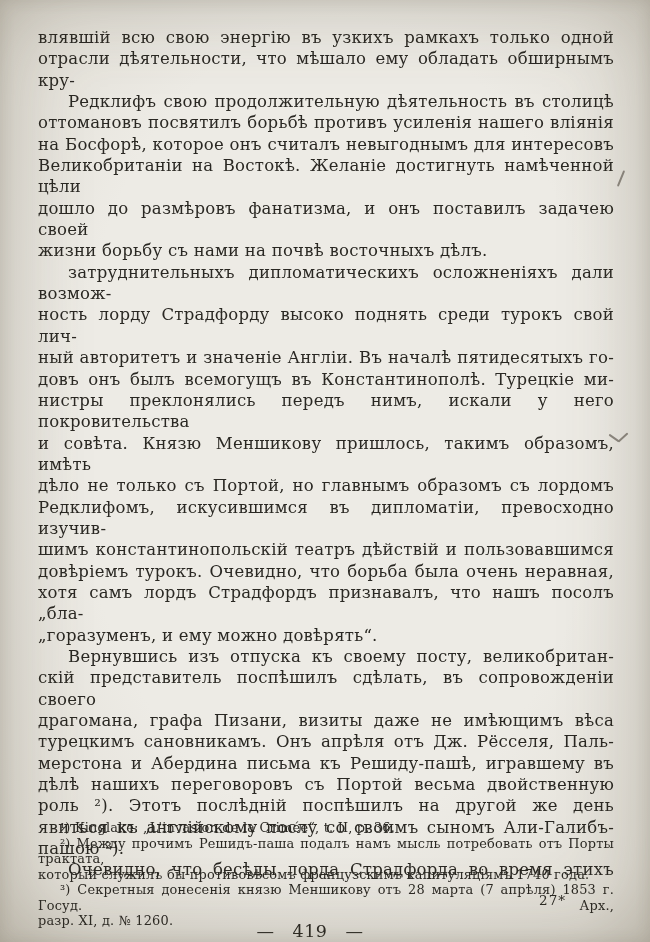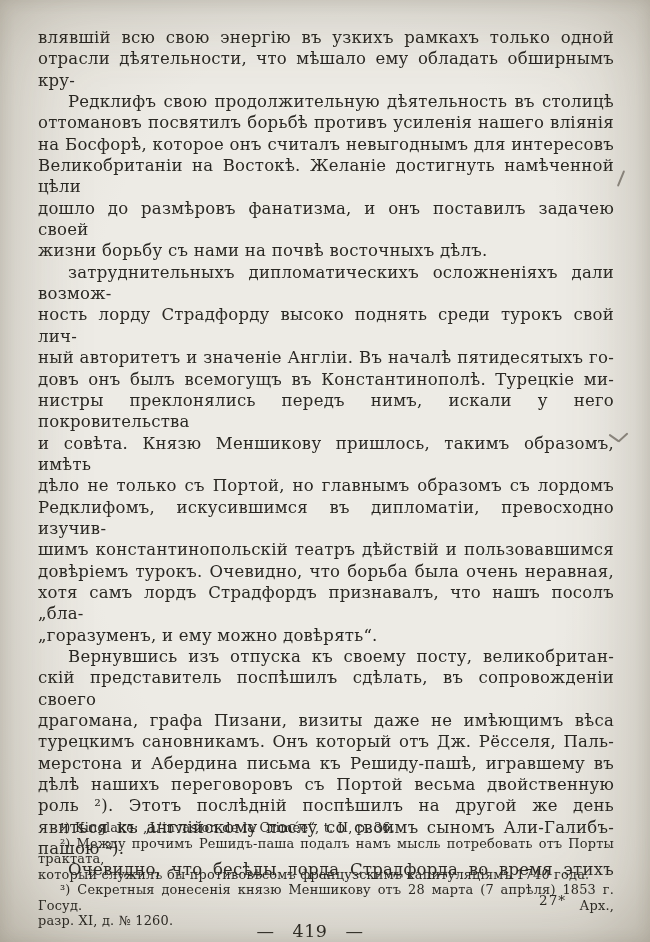--- a/index.html
+++ b/index.html
@@ -98,21 +98,21 @@
         <div class="line">Редклифомъ, искусившимся въ дипломатіи, превосходно изучив-</div>
         <div class="line">шимъ константинопольскій театръ дѣйствій и пользовавшимся</div>
         <div class="line">довѣріемъ турокъ. Очевидно, что борьба была очень неравная,</div>
         <div class="line">хотя самъ лордъ Страдфордъ признавалъ, что нашъ посолъ „бла-</div>
         <div class="line">„горазуменъ, и ему можно довѣрять“.</div>
       </div>
       <div class="para indent">
         <div class="line">Вернувшись изъ отпуска къ своему посту, великобритан-</div>
         <div class="line">скій представитель поспѣшилъ сдѣлать, въ сопровожденіи своего</div>
         <div class="line">драгомана, графа Пизани, визиты даже не имѣющимъ вѣса</div>
-        <div class="line">турецкимъ сановникамъ. Онъ который отъ Дж. Рёсселя, Паль-</div>
+        <div class="line">турецкимъ сановникамъ. Онъ апрѣля отъ Дж. Рёсселя, Паль-</div>
         <div class="line">мерстона и Абердина письма къ Решиду-пашѣ, игравшему въ</div>
         <div class="line">дѣлѣ нашихъ переговоровъ съ Портой весьма двойственную</div>
         <div class="line">роль ²). Этотъ послѣдній поспѣшилъ на другой же день</div>
         <div class="line">явиться къ англійскому послу со своимъ сыномъ Али-Галибъ-</div>
         <div class="line">пашою ³).</div>
       </div>
       <div class="para indent justify-last">
         <div class="line">Очевидно, что бесѣды лорда Страдфорда во время этихъ</div>
       </div>
     </div>

